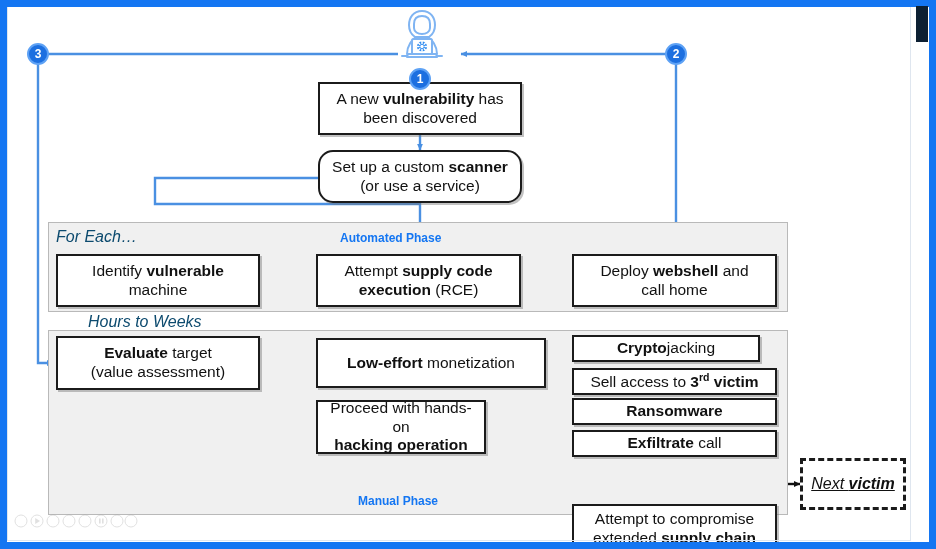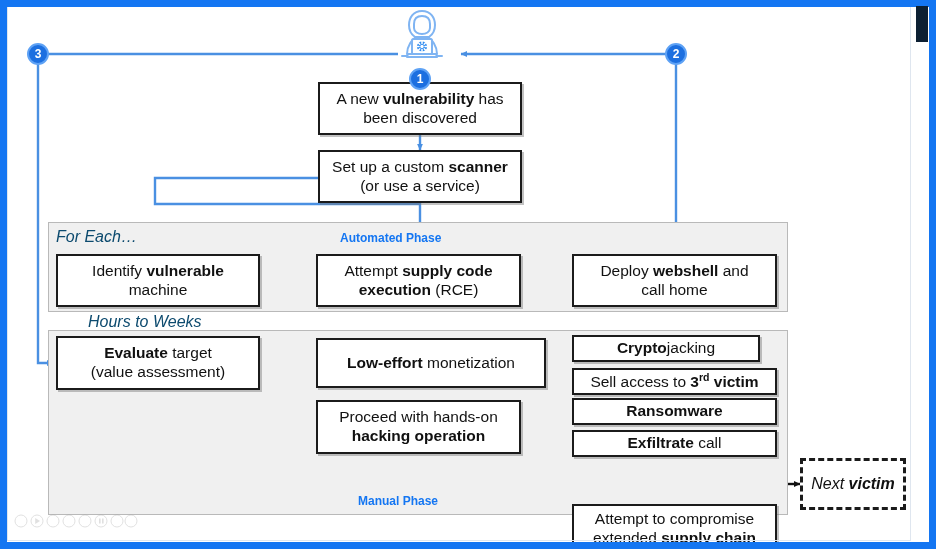--- a/index.html
+++ b/index.html
@@ -200,21 +200,21 @@
   <div class="caption" style="left:56px;top:228px;">For Each…</div>
   <div class="caption" style="left:88px;top:313px;">Hours to Weeks</div>
 
   <div class="node" style="left:318px;top:82px;width:204px;height:53px;">
     <div class="t">
       <span>A new </span><b>vulnerability</b><span> has</span><br>
       <span>been discovered</span>
     </div>
   </div>
 
-  <div class="node" style="left:318px;top:150px;width:204px;height:53px;">
+  <div class="node" style="left:318px;top:150px;width:204px;height:53px;border-radius:15px;">
     <div class="t">
       <span>Set up a custom </span><b>scanner</b><br>
       <span>(or use a service)</span>
     </div>
   </div>
 
   <div class="node" style="left:56px;top:254px;width:204px;height:53px;">
     <div class="t">
       <span>Identify </span><b>vulnerable</b><br>
       <span>machine</span>
@@ -241,21 +241,21 @@
       <span>(value assessment)</span>
     </div>
   </div>
 
   <div class="node" style="left:316px;top:338px;width:230px;height:50px;">
     <div class="t">
       <b>Low-effort</b><span> monetization</span>
     </div>
   </div>
 
-  <div class="node" style="left:316px;top:400px;width:205px;height:54px;">
+  <div class="node" style="left:316px;top:400px;width:170px;height:54px;">
     <div class="t">
       <span>Proceed with hands-on</span><br>
       <b>hacking operation</b>
     </div>
   </div>
 
   <div class="node" style="left:572px;top:335px;width:188px;height:27px;">
     <div class="t">
       <b>Crypto</b><span>jacking</span>
     </div>
@@ -279,21 +279,21 @@
     </div>
   </div>
 
   <div class="node" style="left:572px;top:460px;width:205px;height:50px;margin-top:44px;">
     <div class="t">
       <span>Attempt to compromise</span><br>
       <span>extended </span><b>supply chain</b>
     </div>
   </div>
 
-  <div class="dashed-node" style="left:800px;top:458px;width:106px;height:52px;">
+  <div class="dashed-node" style="left:800px;top:458px;width:106px;height:52px;text-decoration:underline;">
     <div>
       <span>Next </span><b>victim</b>
     </div>
   </div>
 
   <svg id="ghost-bar" viewBox="0 0 126 18" xmlns="http://www.w3.org/2000/svg">
     <g fill="none" stroke="#9a9a9a" stroke-width="1">
       <circle cx="9" cy="9" r="6"></circle>
       <circle cx="25" cy="9" r="6"></circle>
       <circle cx="41" cy="9" r="6"></circle>

